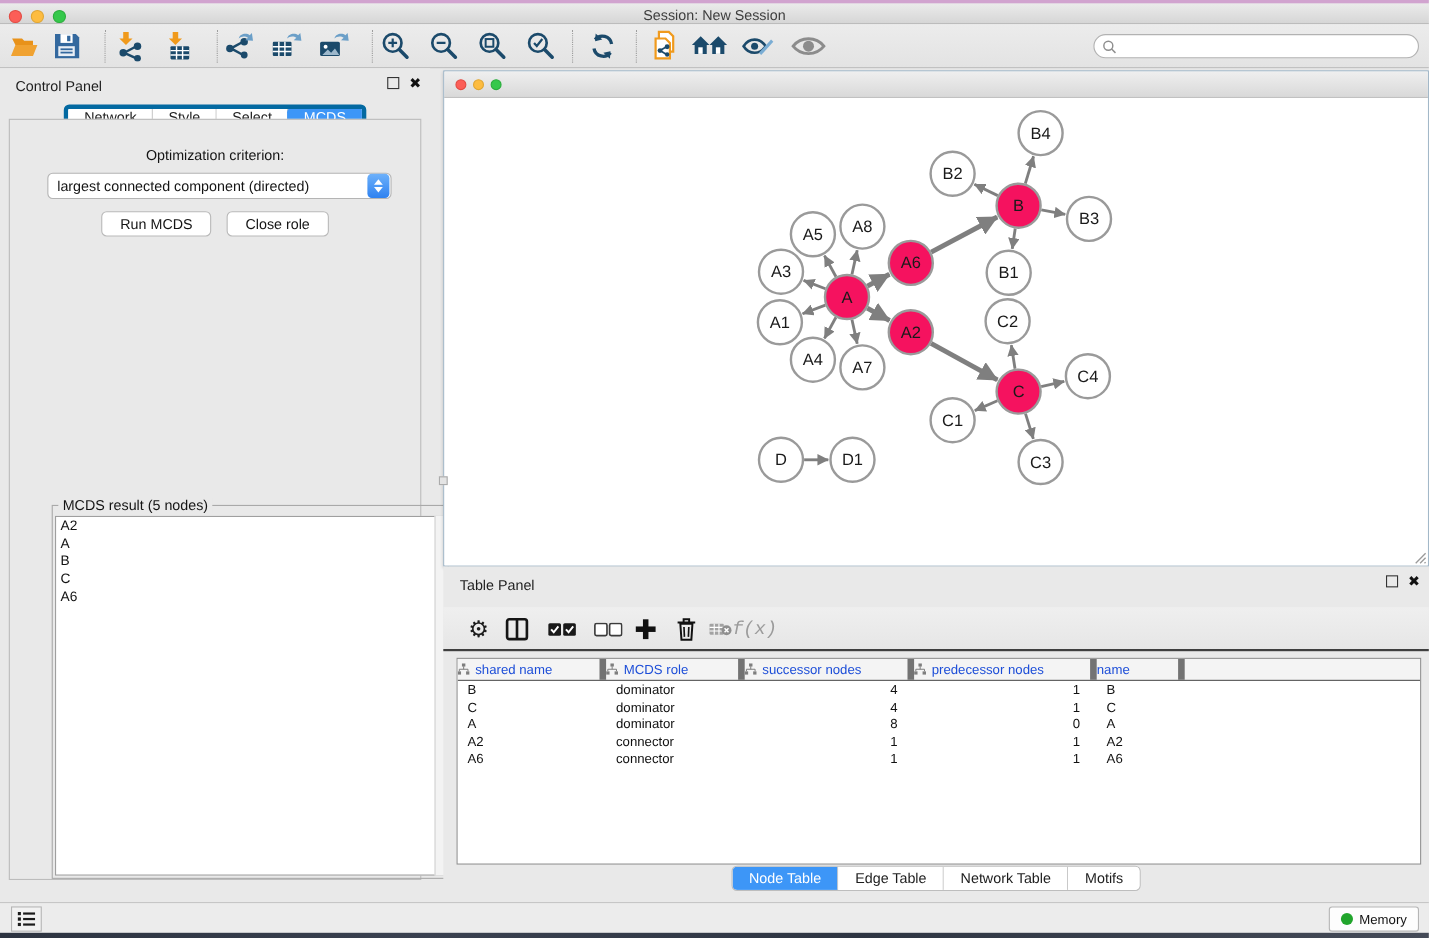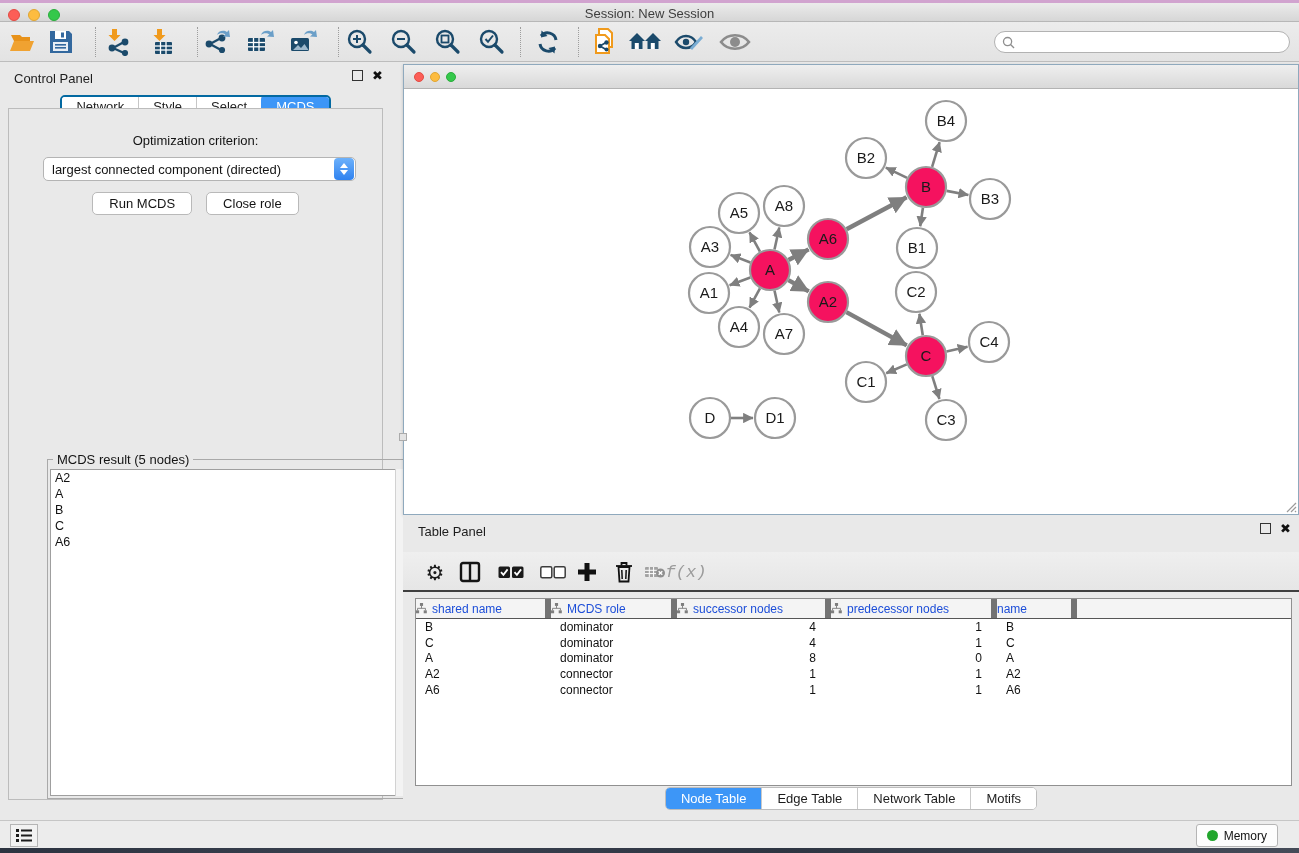--- a/index.html
+++ b/index.html
@@ -27,21 +27,21 @@
   .searchbox input { border:none; outline:none; background:transparent; font-size:12px; width:250px; margin-left:4px; }
 
   
   .control-panel { position:absolute; left:0; top:62px; width:391px; height:758px; background:#e9e9e9; }
   .panel-header { position:absolute; left:0; top:0; width:100%; height:30px; }
   .panel-title { position:absolute; left:14px; top:9px; font-size:13px; color:#1e1e1e; }
   .panel-icons { position:absolute; right:8px; top:8px; display:flex; gap:9px; align-items:center; }
   .float-glyph { width:11px; height:11px; border:1.6px solid #333; background:transparent; }
   .close-glyph { font-size:13px; color:#111; font-weight:bold; line-height:11px; }
   .seg-tabs { position:absolute; left:0; top:33px; width:100%; display:flex; justify-content:center; }
-  .seg-group { display:flex; border:2px solid #0369a1; border-radius:5px; background:#fff; overflow:hidden; height:23px; }
+  .seg-group { display:flex; border:4px solid #0369a1; border-radius:5px; background:#fff; overflow:hidden; height:23px; }
   .seg { padding:0 14px; font-size:13px; color:#222; display:flex; align-items:center; border-right:1px solid #c6c6c6; background:#fff; }
   .seg:last-child { border-right:none; }
   .seg.active { background:#3d96f7; color:#fff; border-radius:4px; margin:-1px; padding:0 15px; }
   .cp-body { position:absolute; left:8px; top:46px; width:375px; height:692px; border:1px solid #bcbcbc; background:#e9e9e9; }
   .opt-label { position:absolute; left:0; top:24px; width:100%; text-align:center; font-size:13px; color:#141414; }
   .mac-select { position:absolute; left:34px; top:48px; width:313px; height:24px; background:#fff;
     border:1px solid #b4b4b4; border-radius:5px; display:flex; align-items:center; }
   .mac-select .val { flex:1; font-size:13px; color:#141414; padding-left:8px; white-space:nowrap; overflow:hidden; }
   .stepper { width:20px; height:22px; margin-right:1px; border-radius:4px; background:linear-gradient(#6db1fb,#2f82f0);
     display:flex; flex-direction:column; align-items:center; justify-content:center; gap:2px; }
@@ -83,21 +83,21 @@
   .bottom-tabs { position:absolute; left:0; top:272px; width:100%; display:flex; justify-content:center; }
   .bt-group { display:flex; border:1px solid #bdbdbd; border-radius:5px; background:#fff; overflow:hidden; height:23px; }
   .bt { padding:0 15px; font-size:13px; color:#1c1c1c; display:flex; align-items:center; border-right:1px solid #c9c9c9; background:#fff; }
   .bt:last-child { border-right:none; }
   .bt.active { background:#3d96f7; color:#fff; }
 
   
   .statusbar { position:absolute; left:0; top:820px; width:100%; height:28px; background:#ececec; border-top:1px solid #c6c6c6; }
   .list-btn { position:absolute; left:10px; top:3px; width:28px; height:23px; background:#f2f2f2;
     border:1px solid #b5b5b5; display:flex; align-items:center; justify-content:center; }
-  .memory-btn { position:absolute; right:21px; top:3px; height:23px; padding:0 10px; background:#fdfdfd;
+  .memory-btn { position:absolute; right:9px; top:3px; height:23px; padding:0 10px; background:#fdfdfd;
     border:1px solid #b5b5b5; border-radius:3px; display:flex; align-items:center; gap:6px; font-size:12px; color:#111; }
   .mem-dot { width:11px; height:11px; border-radius:50%; background:#21a52c; }
   .bottom-strip { position:absolute; left:0; top:848px; width:100%; height:5px;
     background:linear-gradient(90deg,#2c3340,#3a4150 30%,#2e3542 60%,#454b58); }
 </style>
 </head>
 <body>
 
 <div class="app">
 

